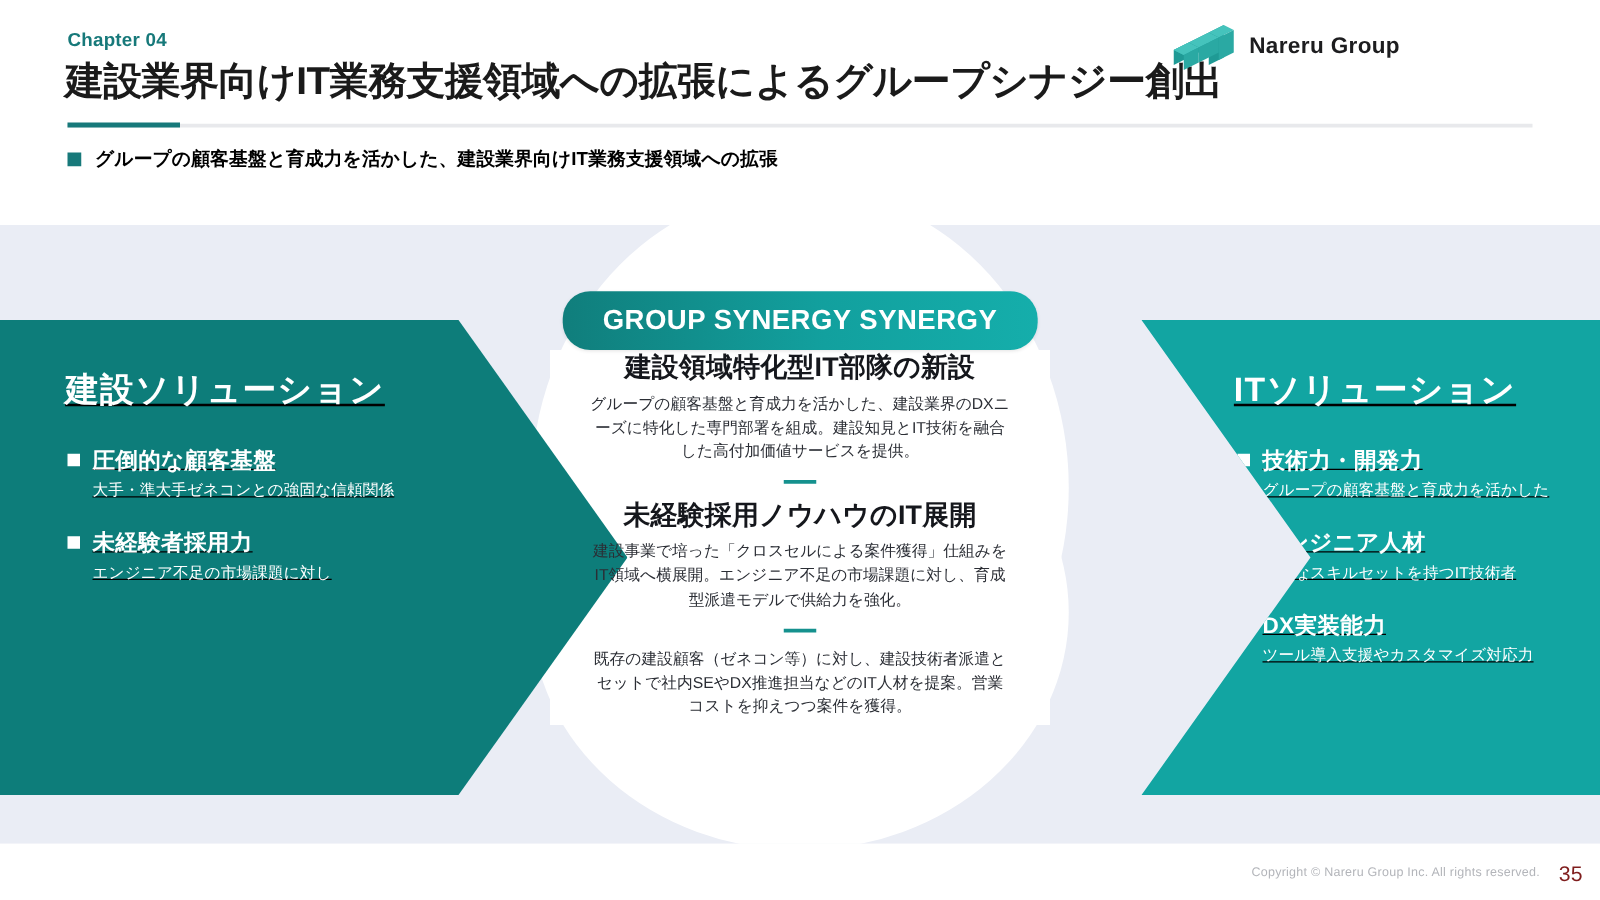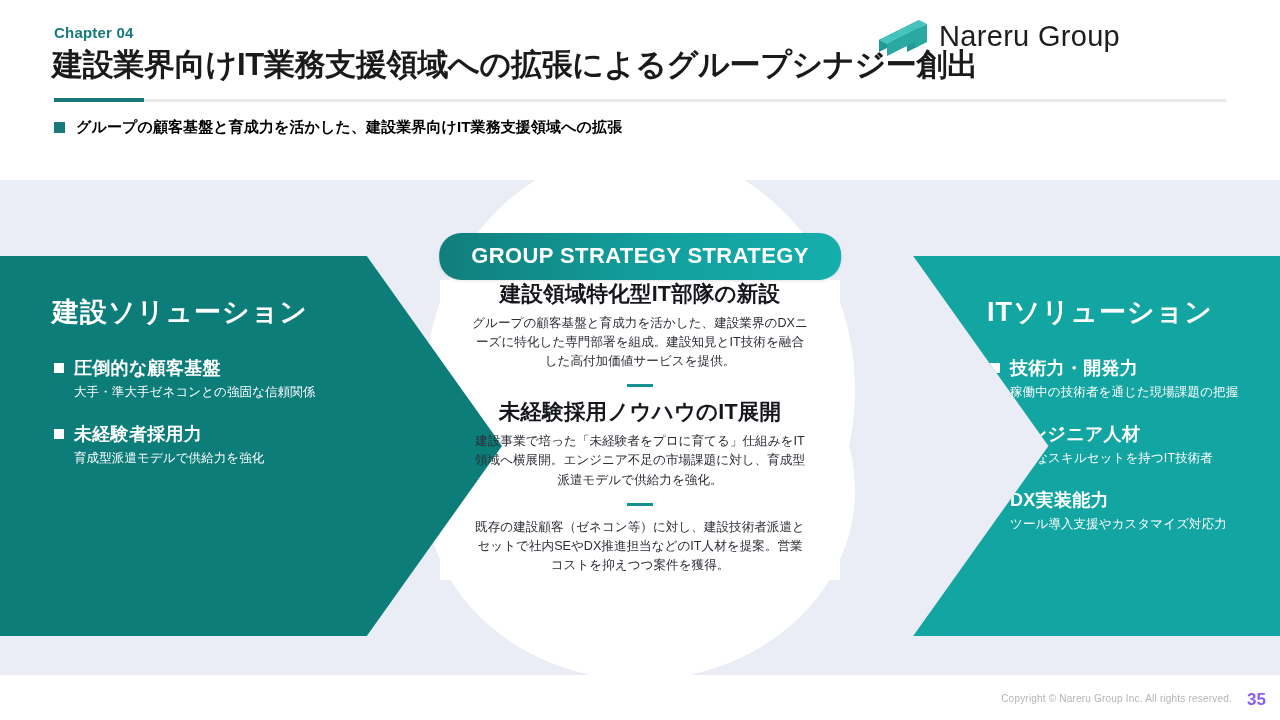--- a/index.html
+++ b/index.html
@@ -89,22 +89,22 @@
   .logo {
     position: absolute;
     right: 24px;
     top: 15px;
     display: flex;
     align-items: center;
     height: 42px;
   }
   .logo-mark { width: 52px; height: 40px; flex: none; }
   .logo-text {
-    font-size: 29px;
-    font-weight: normal;
+    font-size: 18px;
+    font-weight: bold;
     color: #1d1d1f;
     letter-spacing: 0.3px;
     margin-left: 10px;
   }
 
   
   .stage {
     position: absolute;
     left: 0; top: 180px;
     width: 1280px;
@@ -152,21 +152,21 @@
     left: -18px;
     background: #0d7d7a;
     clip-path: polygon(0% 0%, 74% 0%, 100% 50%, 74% 100%, 0% 100%);
   }
   .panel-right {
     right: -18px;
     background: #12a5a2;
     clip-path: polygon(26% 0%, 100% 0%, 100% 100%, 26% 100%, 52% 50%);
   }
 
-  .panel-inner { position: absolute; top: 0; }
+  .panel-inner { position: absolute; top: 0; text-decoration: underline; }
   .panel-left .panel-inner  { left: 18px;  width: 360px; }
   .panel-right .panel-inner { right: 18px; width: 360px; }
 
   .panel-title {
     margin: 0;
     font-size: 27px;
     font-weight: bold;
     color: #ffffff;
     text-align: center;
     letter-spacing: 1px;
@@ -278,22 +278,22 @@
     font-size: 10px;
     color: #b3b5ba;
     letter-spacing: 0.2px;
     white-space: nowrap;
   }
   .page-number {
     position: absolute;
     right: 14px;
     bottom: 10px;
     font-size: 17px;
-    font-weight: bold;
-    color: #8b5cf6;
+    font-weight: normal;
+    color: #7f1d1d;
   }
 </style>
 </head>
 <body>
 
 <div class="slide">
 
   <div class="header">
     <div class="chapter-label">Chapter 04</div>
     <div class="slide-title">建設業界向けIT業務支援領域への拡張によるグループシナジー創出</div>
@@ -341,70 +341,70 @@
               <span class="panel-item-bullet"></span>
               <span class="panel-item-title">圧倒的な顧客基盤</span>
             </div>
             <div class="panel-item-desc">大手・準大手ゼネコンとの強固な信頼関係</div>
           </li>
           <li class="panel-item">
             <div class="panel-item-head">
               <span class="panel-item-bullet"></span>
               <span class="panel-item-title">未経験者採用力</span>
             </div>
-            <div class="panel-item-desc">育成型派遣モデルで供給力を強化</div>
+            <div class="panel-item-desc">エンジニア不足の市場課題に対し</div>
           </li>
           <li class="panel-item">
           </li>
         </ul>
       </div>
     </div>
 
     <div class="panel panel-right">
       <div class="panel-inner">
         <h2 class="panel-title">ITソリューション</h2>
         <ul class="panel-list">
           <li class="panel-item">
             <div class="panel-item-head">
               <span class="panel-item-bullet"></span>
               <span class="panel-item-title">技術力・開発力</span>
             </div>
-            <div class="panel-item-desc">稼働中の技術者を通じた現場課題の把握</div>
+            <div class="panel-item-desc">グループの顧客基盤と育成力を活かした</div>
           </li>
           <li class="panel-item">
             <div class="panel-item-head">
               <span class="panel-item-bullet"></span>
               <span class="panel-item-title">エンジニア人材</span>
             </div>
             <div class="panel-item-desc">多様なスキルセットを持つIT技術者</div>
           </li>
           <li class="panel-item">
             <div class="panel-item-head">
               <span class="panel-item-bullet"></span>
               <span class="panel-item-title">DX実装能力</span>
             </div>
             <div class="panel-item-desc">ツール導入支援やカスタマイズ対応力</div>
           </li>
         </ul>
       </div>
     </div>
 
     <div class="badge">
-      <span class="badge-text">GROUP STRATEGY STRATEGY</span>
+      <span class="badge-text">GROUP SYNERGY SYNERGY</span>
     </div>
 
     <div class="center-stack">
       <div class="center-block">
         <h3 class="center-block-title">建設領域特化型IT部隊の新設</h3>
         <p class="center-block-desc">グループの顧客基盤と育成力を活かした、建設業界のDXニーズに特化した専門部署を組成。建設知見とIT技術を融合した高付加価値サービスを提供。</p>
       </div>
       <div class="center-divider"></div>
       <div class="center-block">
         <h3 class="center-block-title">未経験採用ノウハウのIT展開</h3>
-        <p class="center-block-desc">建設事業で培った「未経験者をプロに育てる」仕組みをIT領域へ横展開。エンジニア不足の市場課題に対し、育成型派遣モデルで供給力を強化。</p>
+        <p class="center-block-desc">建設事業で培った「クロスセルによる案件獲得」仕組みをIT領域へ横展開。エンジニア不足の市場課題に対し、育成型派遣モデルで供給力を強化。</p>
       </div>
       <div class="center-divider"></div>
       <div class="center-block">
         <p class="center-block-desc">既存の建設顧客（ゼネコン等）に対し、建設技術者派遣とセットで社内SEやDX推進担当などのIT人材を提案。営業コストを抑えつつ案件を獲得。</p>
       </div>
     </div>
 
   </div>
 
   <div class="footer">

